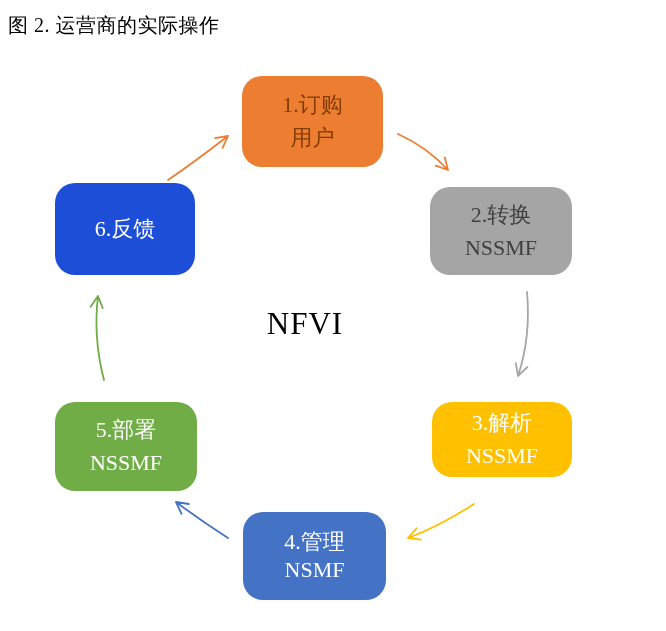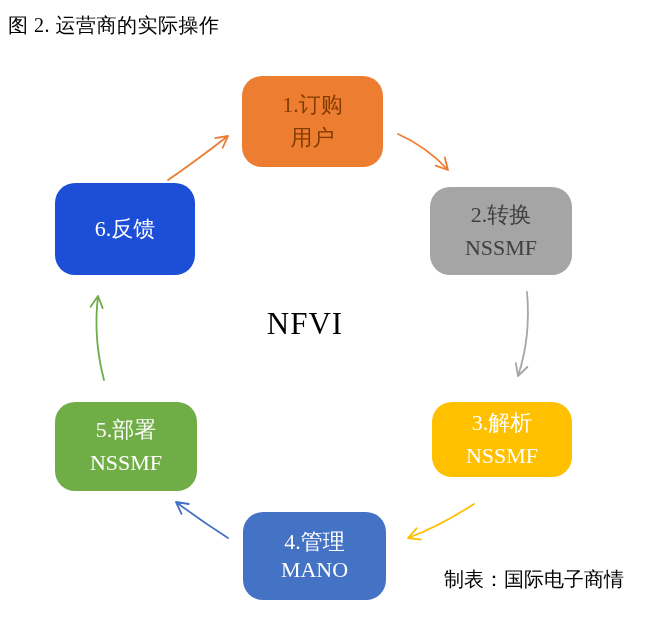--- a/index.html
+++ b/index.html
@@ -54,30 +54,29 @@
     <span>NSSMF</span>
   </div>
 
   <div class="box" style="left: 432px; top: 402px; width: 140px; height: 75px; background: rgb(255, 192, 0); color: rgb(255, 255, 255);">
     <span>3.解析</span>
     <span>NSSMF</span>
   </div>
 
   <div class="box tight" style="left: 243px; top: 512px; width: 143px; height: 88px; background: rgb(68, 114, 196); color: rgb(255, 255, 255);">
     <span>4.管理</span>
-    <span>MANO</span>
+    <span>NSMF</span>
   </div>
 
   <div class="box" style="left: 55px; top: 402px; width: 142px; height: 89px; background: rgb(112, 173, 71); color: rgb(255, 255, 255);">
     <span>5.部署</span>
     <span>NSSMF</span>
   </div>
 
   <div class="box" style="left: 55px; top: 183px; width: 140px; height: 92px; background: #1d4ed8; color: rgb(255, 255, 255);">
     <span>6.反馈</span>
 
   </div>
 
   <div class="center-label">NFVI</div>
 
-  <div class="credit">制表：国际电子商情</div>
 
 </div>
 
 </body></html>

